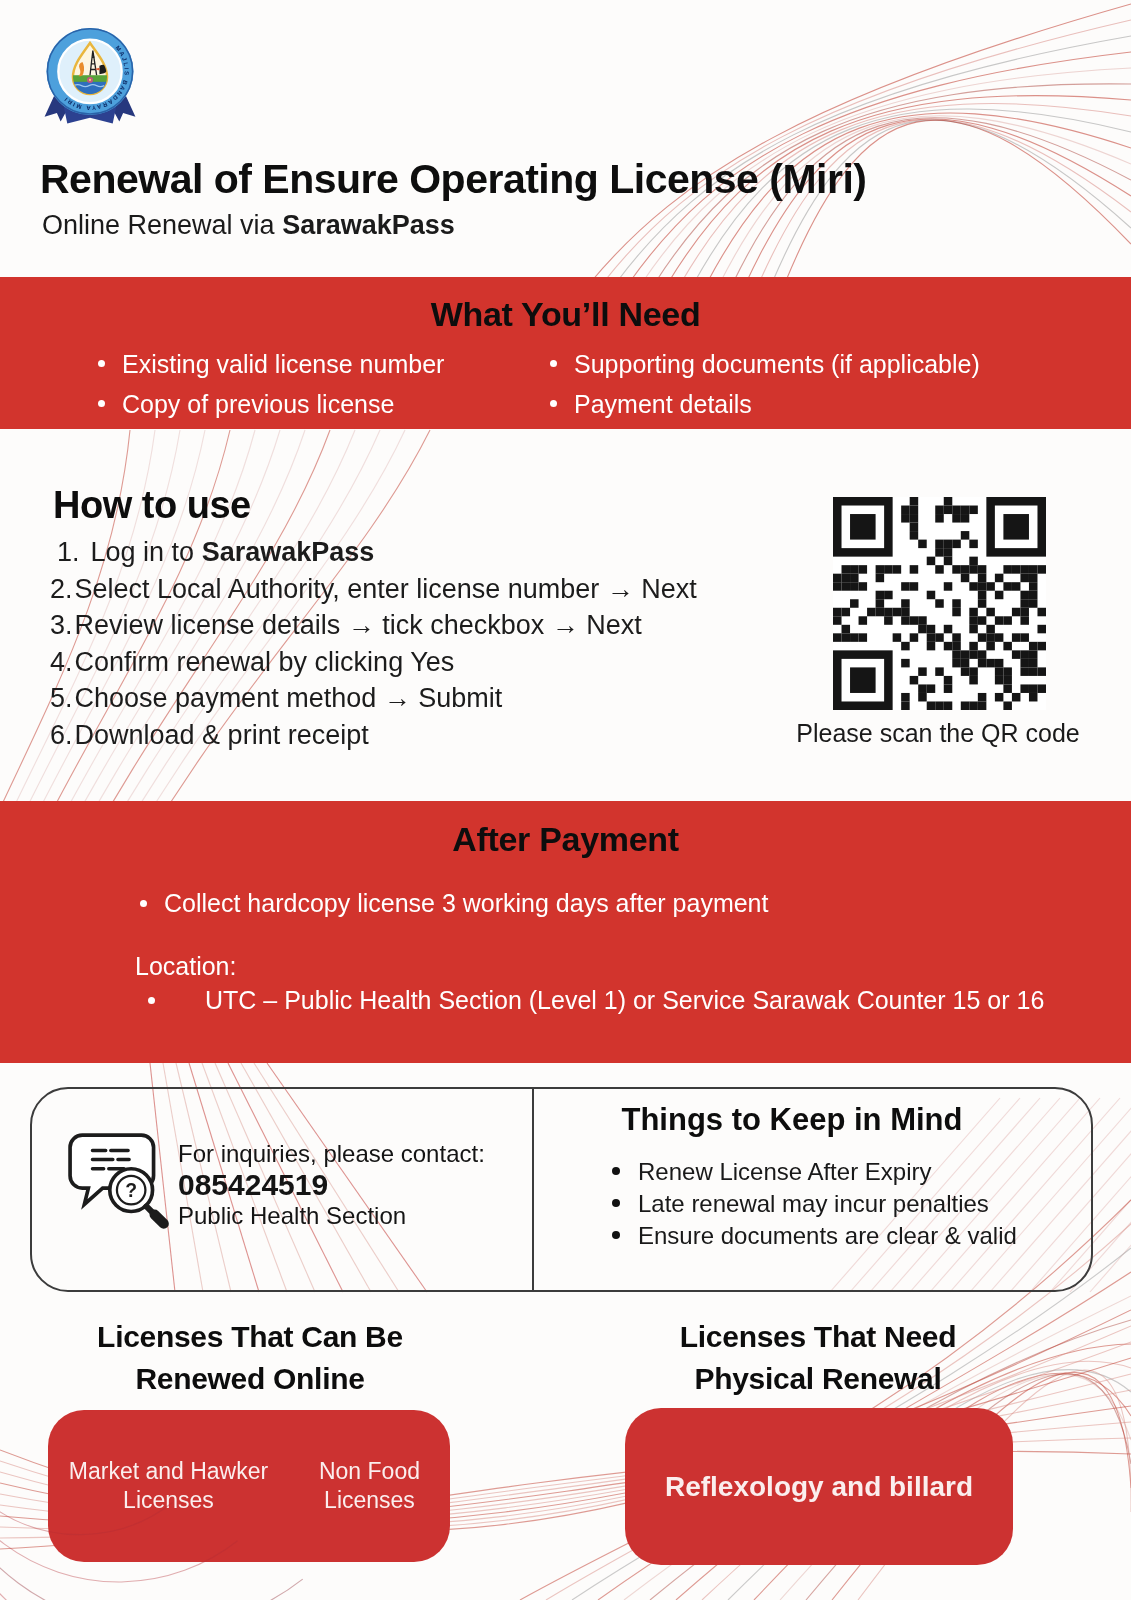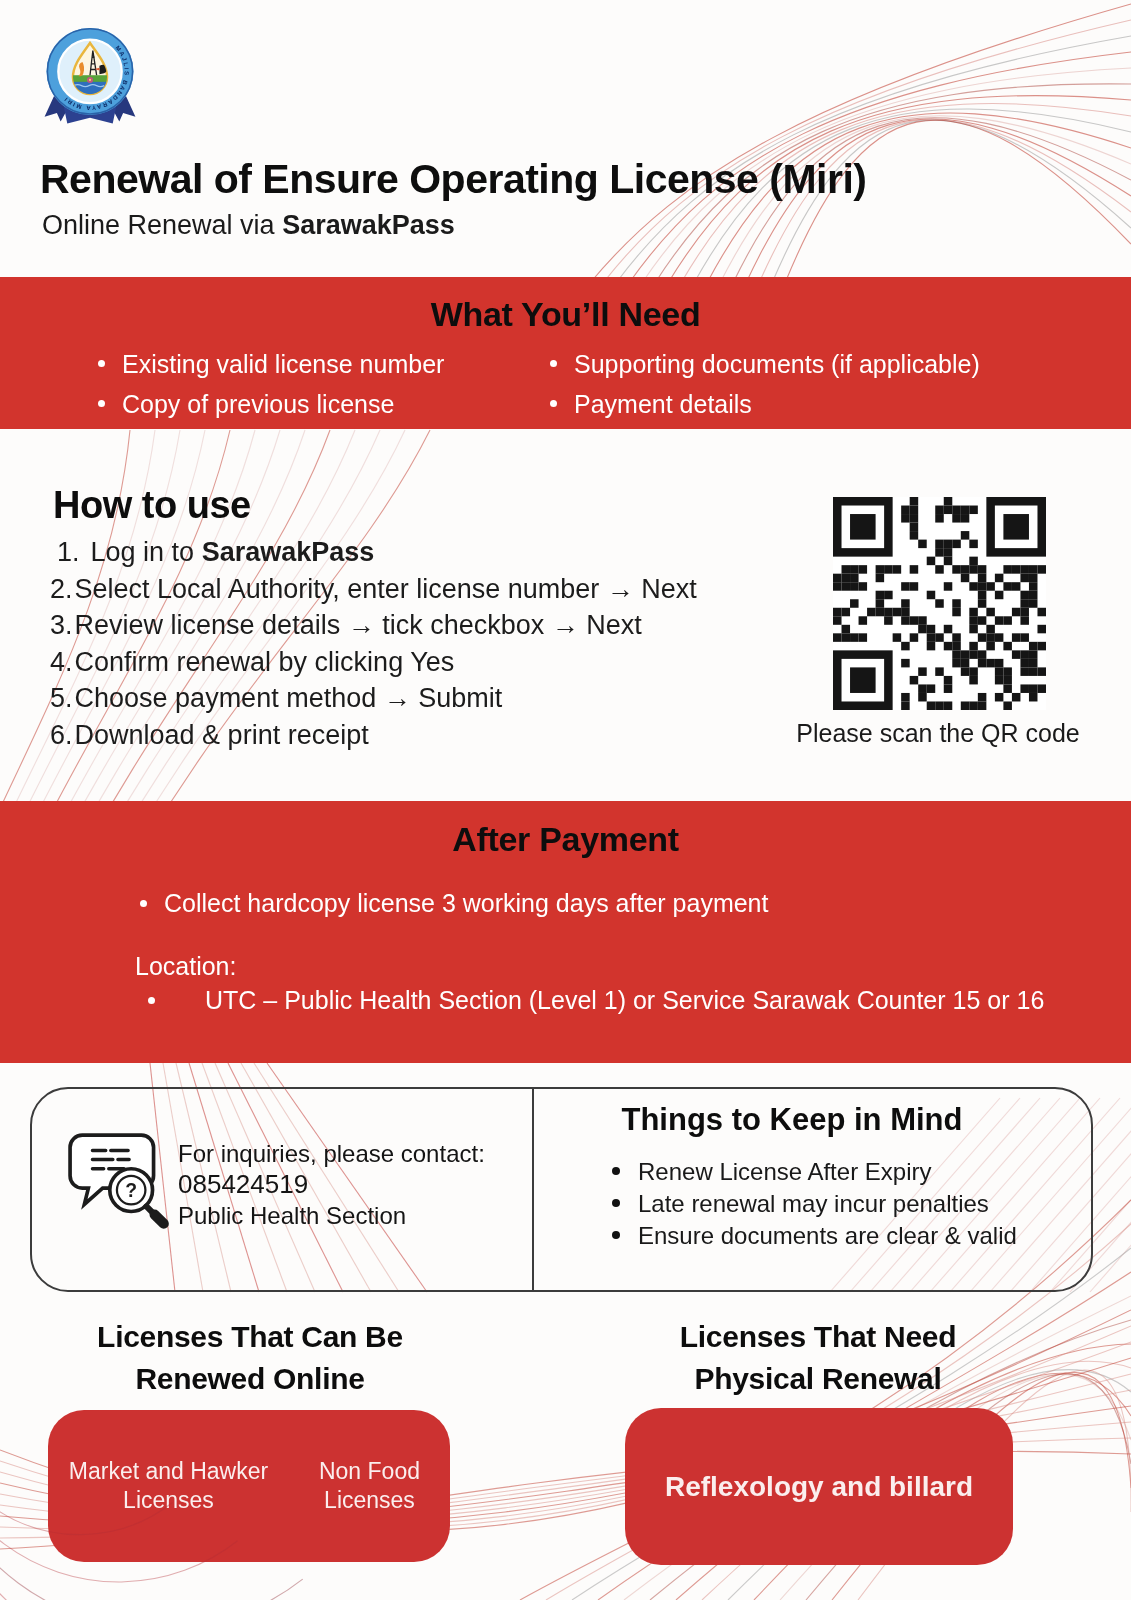--- a/index.html
+++ b/index.html
@@ -63,21 +63,21 @@
   .ap-line .dot { top:-5px; }
 
   
   .info-box {
     left:30px; top:1087px; width:1063px; height:205px;
     border:2px solid #3c3c3c; border-radius:38px; background:transparent;
   }
   .info-divider { left:532px; top:1087px; width:0; height:205px; border-left:2px solid #3c3c3c; z-index:2; }
   .inquiry-icon { left:66px; top:1128px; width:112px; height:112px; }
   .contact-text { left:178px; top:1138px; font-size:24px; line-height:31px; color:#141414; }
-  .contact-text .phone { font-weight:400; font-size:26px; }
+  .contact-text .phone { font-weight:700; font-size:30px; }
   .kim-title { left:542px; top:1102px; width:500px; text-align:center; font-size:31px; font-weight:800; color:#0d0d0d; }
   .kim-list { left:612px; top:1158px; list-style:none; }
   .kim-list li { display:flex; align-items:baseline; font-size:24px; color:#191919; height:32px; }
   .kim-list .dot { width:8px; height:8px; margin-right:18px; top:-5px; }
 
   
   .col-title { text-align:center; font-size:30px; font-weight:800; color:#0d0d0d; line-height:42px; letter-spacing:-0.3px; }
   .col-title.left { left:40px; top:1316px; width:420px; }
   .col-title.right { left:608px; top:1316px; width:420px; }
   .red-box {

